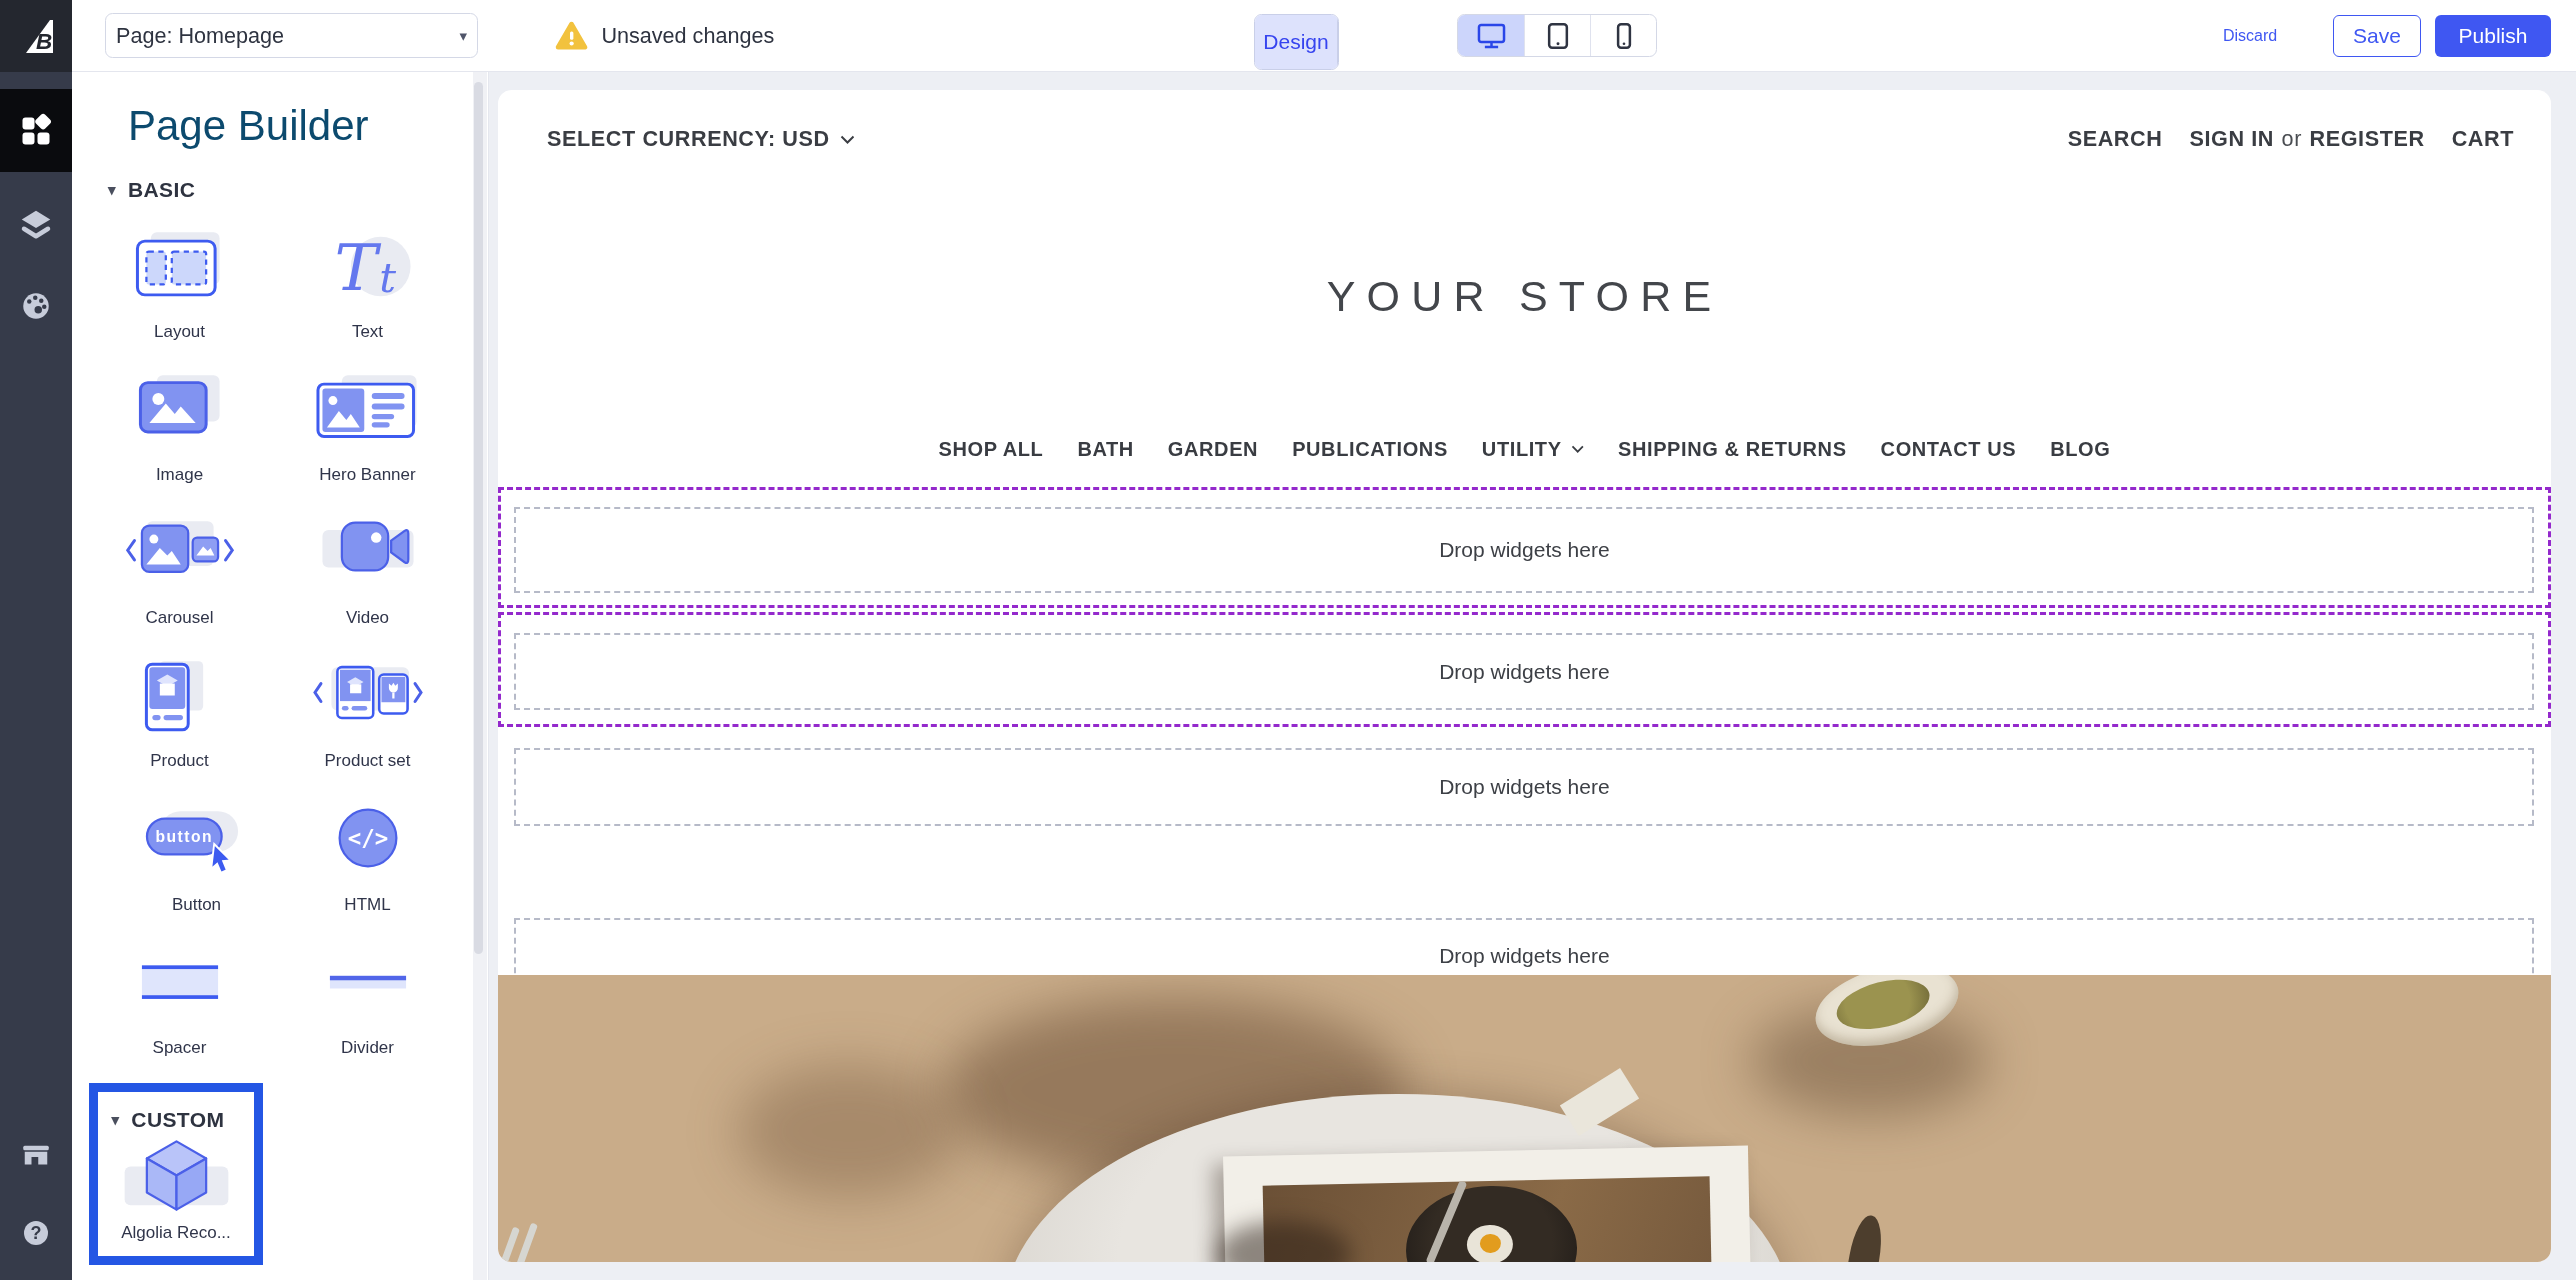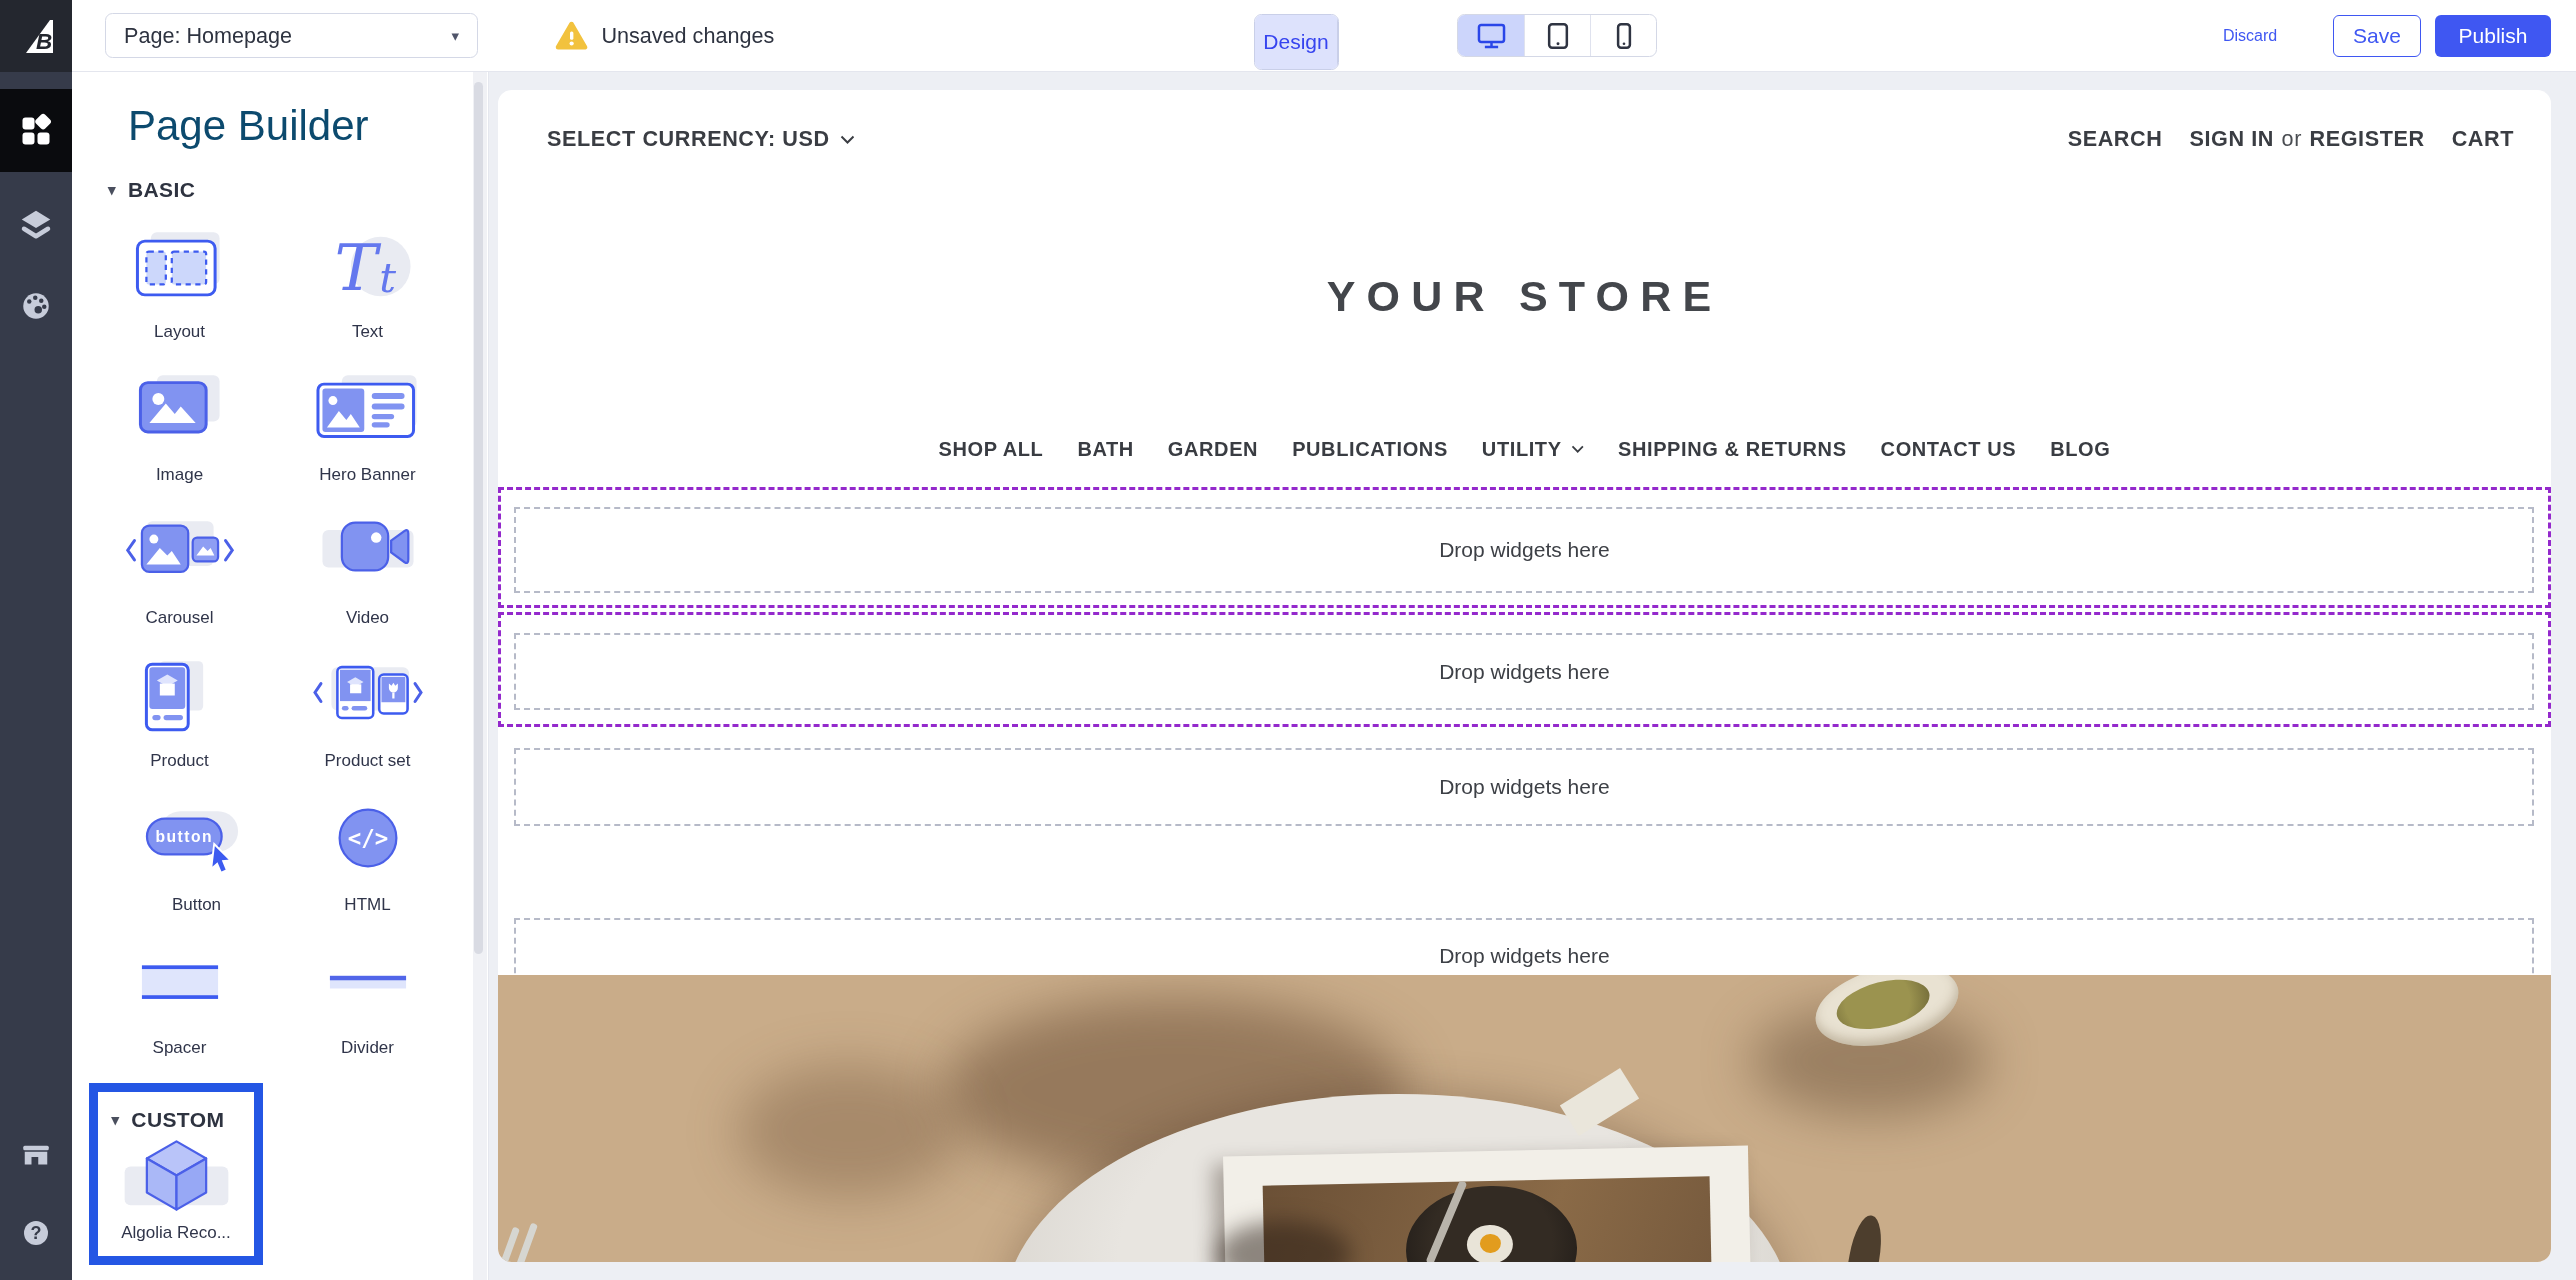--- a/index.html
+++ b/index.html
@@ -7,21 +7,21 @@
   .screen { position: relative; width: 2576px; height: 1281px; overflow: hidden; background: #edeff4; }
 
   
   .rail { position: absolute; left: 0; top: 0; width: 72px; height: 1281px; background: #363b4a; z-index: 30; }
   .rail-logo { position: absolute; left: 0; top: 0; width: 72px; height: 72px; background: #24272f; display: flex; align-items: center; justify-content: center; }
   .rail-item { position: absolute; left: 0; width: 72px; height: 83px; display: flex; align-items: center; justify-content: center; }
   .rail-item.active { background: #0a0b0e; }
 
   
   .topbar { position: absolute; left: 72px; top: 0; width: 2504px; height: 72px; background: #fff; border-bottom: 1.5px solid #e4e6ee; z-index: 20; }
-  .page-select { position: absolute; left: 33px; top: 13.4px; width: 373px; height: 45px; border: 1.5px solid #d4d8e6; border-radius: 7.5px; background: #fff; display: flex; align-items: center; padding: 0 18px; font-size: 21.6px; color: #2e3340; cursor: pointer; }
+  .page-select { position: absolute; left: 33px; top: 13.4px; width: 373px; height: 45px; border: 1.5px solid #d4d8e6; border-radius: 7.5px; background: #fff; display: flex; align-items: center; padding: 0 10px; font-size: 21.6px; color: #2e3340; cursor: pointer; }
   .page-select .caret { margin-left: auto; font-size: 15px; color: #50556a; }
   .unsaved { position: absolute; left: 483px; top: 0; height: 72px; display: flex; align-items: center; gap: 13.4px; font-size: 21.6px; color: #2e3340; }
   .mode-toggle { position: absolute; left: 1182px; top: 14px; height: 56px; display: flex; border: 1.5px solid #c9cfe8; border-radius: 7.5px; overflow: hidden; }
   .mode-btn { height: 100%; display: flex; align-items: center; justify-content: center; font-size: 21px; cursor: pointer; }
   .mode-btn.design { width: 83px; background: #dde2fc; color: #3644ef; border-right: 1.5px solid #c9cfe8; }
   .device-group { position: absolute; left: 1385px; top: 14px; height: 43px; display: flex; border: 1.5px solid #d4d8e6; border-radius: 7.5px; overflow: hidden; background: #fff; }
   .device-btn { width: 66px; height: 100%; display: flex; align-items: center; justify-content: center; color: #2f3442; cursor: pointer; }
   .device-btn + .device-btn { border-left: 1.5px solid #dfe2ee; }
   .device-btn.active { background: #ccd5fb; color: #2a46e8; }
   .discard-link { position: absolute; left: 2151px; top: 0; height: 72px; display: flex; align-items: center; font-size: 16px; color: #3f57f2; cursor: pointer; }
@@ -44,21 +44,21 @@
   .panel-scroll-track { position: absolute; right: 1.5px; top: 0; width: 13.4px; height: 100%; background: #f0f1f5; }
   .panel-scroll-thumb { position: absolute; right: 3.7px; top: 10.4px; width: 9px; height: 872px; border-radius: 4.5px; background: #d9dbe3; cursor: pointer; }
 
   
   .preview { position: absolute; left: 489px; top: 72px; width: 2087px; height: 1209px; background: #edeff4; }
   .canvas { position: absolute; left: 9px; top: 18px; width: 2053px; height: 1172px; background: #fff; border-radius: 13.4px; overflow: hidden; }
   .currency { position: absolute; left: 49px; top: 36px; display: flex; align-items: center; gap: 10.4px; font-size: 21.6px; font-weight: bold; letter-spacing: 0.6px; color: #3a3d43; cursor: pointer; }
   .util-nav { position: absolute; right: 37px; top: 36px; display: flex; align-items: center; gap: 27px; font-size: 21.6px; font-weight: bold; letter-spacing: 0.6px; color: #3a3d43; }
   .util-nav .plain { font-weight: normal; text-transform: lowercase; color: #4a4d52; }
   .util-nav span { cursor: pointer; }
-  .store-name { position: absolute; left: 0; width: 100%; top: 182px; text-align: center; font-size: 43px; letter-spacing: 11.2px; color: #43464b; font-weight: bold; cursor: pointer; }
+  .store-name { position: absolute; left: 0; width: 100%; top: 182px; text-align: center; font-size: 43px; letter-spacing: 11.2px; color: #43464b; font-weight: normal; cursor: pointer; }
   .main-nav { position: absolute; left: 0; top: 344px; width: 100%; height: 30px; display: flex; align-items: center; justify-content: center; gap: 34px; font-size: 20px; font-weight: bold; letter-spacing: 0.6px; color: #393c42; }
   .main-nav .nav-item { display: flex; align-items: center; gap: 9px; cursor: pointer; }
   .pz { position: absolute; left: 0; width: 2053px; border: 3px dashed #9429cc; }
   .pz1 { top: 397px; height: 121px; }
   .pz2 { top: 522px; height: 115px; }
   .dz { position: absolute; left: 16.4px; width: 2020px; border: 2.2px dashed #b6bac8; display: flex; align-items: center; justify-content: center; font-size: 21px; color: #3d4046; cursor: pointer; }
   .dz1 { top: 417px; height: 86px; }
   .dz2 { top: 543px; height: 77px; }
   .dz3 { top: 658px; height: 78px; }
   .dz4 { top: 828px; height: 75px; }

